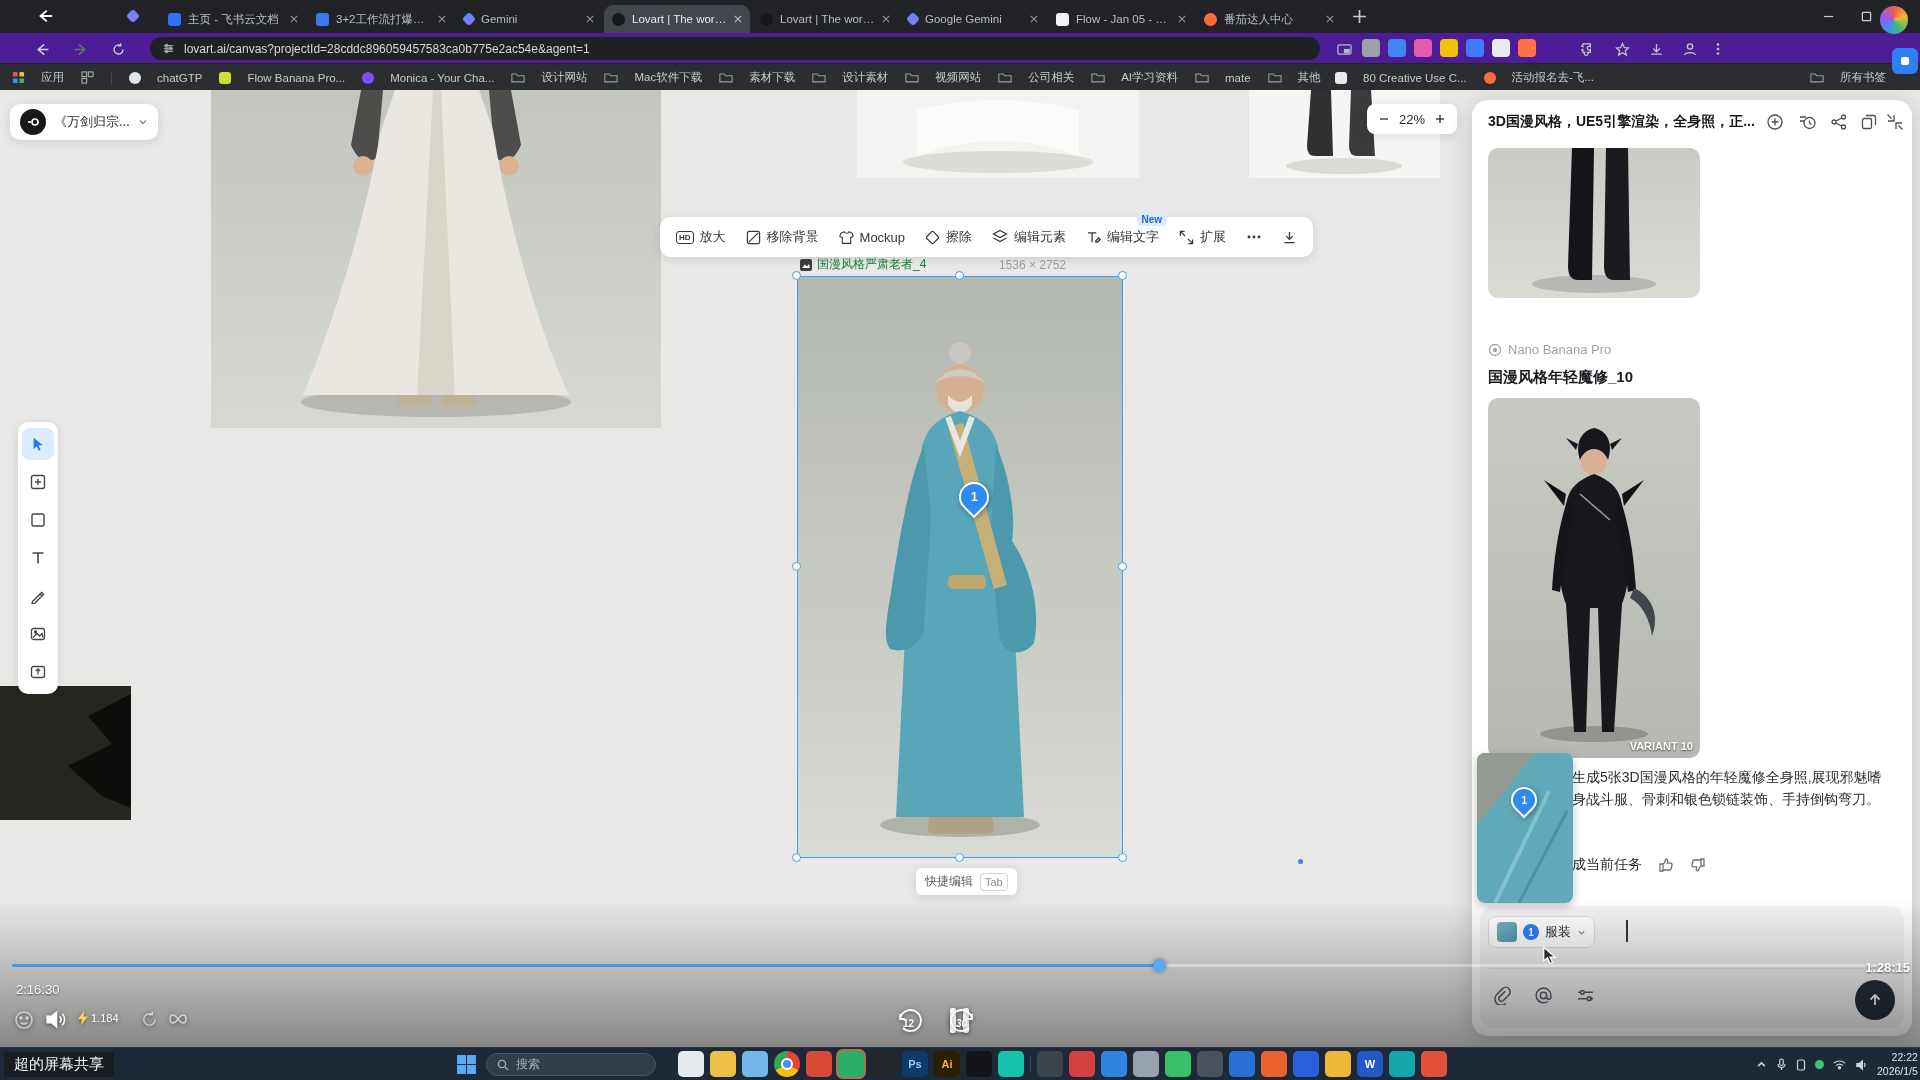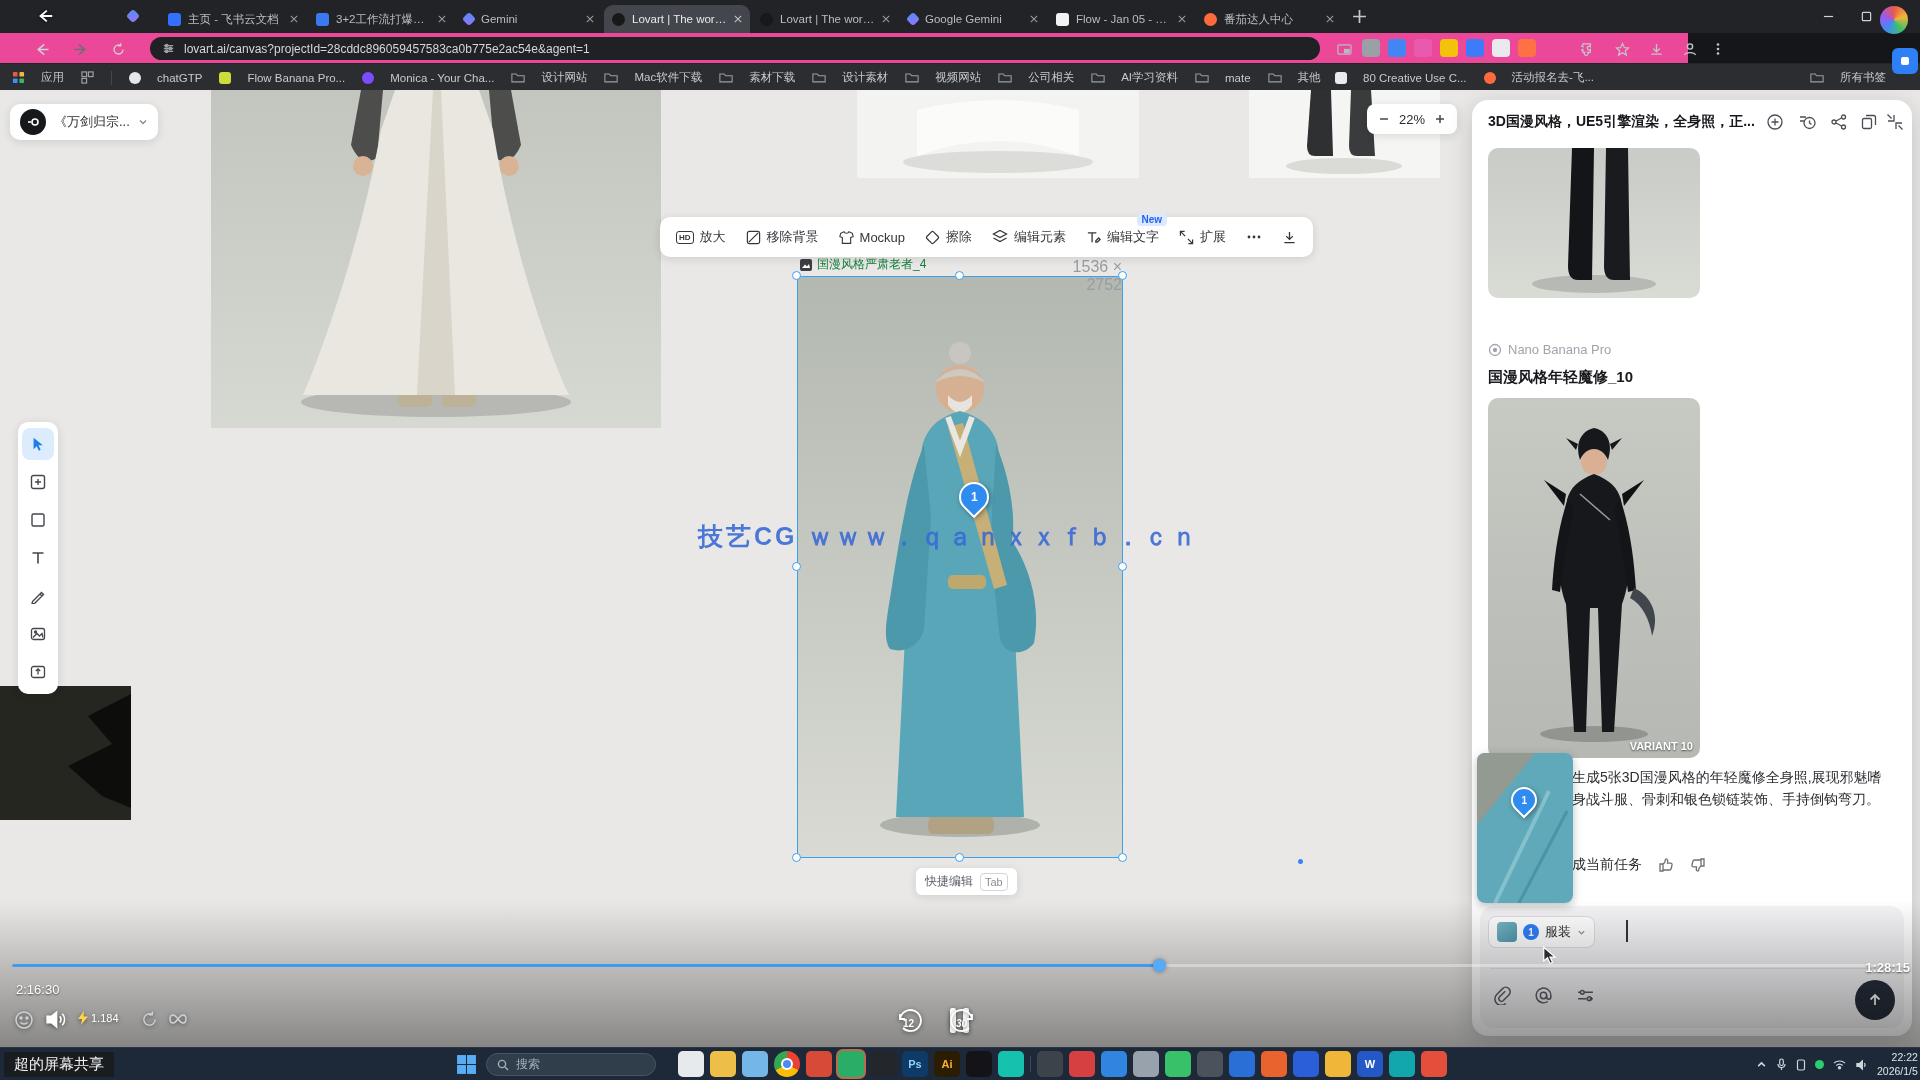--- a/index.html
+++ b/index.html
@@ -12,21 +12,21 @@
   
   .tabbar{position:absolute;left:0;top:0;width:1920px;height:33px;background:#222327;}
   .tab{position:absolute;top:5px;height:28px;width:146px;box-sizing:border-box;border-radius:9px 9px 0 0;
        display:flex;align-items:center;gap:7px;padding:0 8px;color:#b9bdc2;font-size:11.5px;cursor:default;}
   .tab.active{background:#43474d;color:#e8eaed;}
   .fav{width:13px;height:13px;border-radius:3px;flex:none;}
   .fav.round{border-radius:50%;}
   .fav.gem{width:10px;height:10px;transform:rotate(45deg);background:linear-gradient(135deg,#4e8df7,#9b72f9)!important;}
   .tabx{margin-left:auto;opacity:.75;flex:none;}
   .winctl{position:absolute;top:0;height:33px;width:40px;display:flex;align-items:center;justify-content:center;color:#cfd3d8;}
-  .addrbar{position:absolute;left:0;top:33px;width:1688px;height:30px;background:#ec4899;}
+  .addrbar{position:absolute;left:0;top:33px;width:1920px;height:30px;background:#4c1d95;}
   .navic{position:absolute;top:4px;width:24px;height:24px;display:flex;align-items:center;justify-content:center;color:#cfd3d8;}
   .navic.dim{color:#6a6e74;}
   .urlpill{position:absolute;left:150px;top:4px;width:1170px;height:23px;border-radius:12px;background:#1f2125;
            display:flex;align-items:center;gap:9px;padding:0 12px;box-sizing:border-box;color:#d4d7db;font-size:12px;}
   .extic{width:18px;height:18px;border-radius:4px;flex:none;}
   .bookbar{position:absolute;left:0;top:63px;width:1920px;height:27px;background:#2b2d31;border-top:1px solid #242528;}
   .bm{display:flex;align-items:center;gap:16px;color:#c6cad0;font-size:11.5px;white-space:nowrap;}
   .bmrow{position:absolute;top:0;height:27px;display:flex;align-items:center;gap:17px;}
 
   
@@ -450,27 +450,26 @@
     <span class="handle" style="left:955px;top:763px;"></span>
     <span class="handle" style="left:1118px;top:763px;"></span>
 
     <div class="abs" style="left:800px;top:166px;display:flex;align-items:center;gap:5px;">
       <svg width="12" height="12" viewBox="0 0 12 12">
           <rect width="12" height="12" rx="2" fill="#3c3e42"></rect>
           <path d="M2 9 L5 5.5 L7 7.5 L9 5 L10 9 Z" fill="#fff"></path>
         </svg>
       <span style="font-size:12px;color:#15803d;">国漫风格严肃老者_4</span>
     </div>
-    <span class="abs" style="left:1040px;top:168px;width:82px;text-align:right;font-size:16px;color:#989da4;">1536 × 2752</span>
+    <span class="abs" style="left:984px;top:168px;width:82px;text-align:right;font-size:12px;color:#989da4;">1536 × 2752</span>
 
     <div class="pin" style="left:959px;top:392px;">
         <span>1</span>
       </div>
 
-    <div class="abs" style="left:698px;top:430px;width:540px;font-size:25px;font-weight:bold;color:#3b6bd6;opacity:.9;letter-spacing:3px;">技艺CG ｗｗｗ．ｑａｎｘｘｆｂ．ｃｎ</div>
 
     <span class="abs" style="left:1298px;top:769px;width:5px;height:5px;border-radius:50%;background:#3b82f6;"></span>
 
     <div class="abs card" style="left:660px;top:127px;height:40px;display:flex;align-items:center;gap:20px;padding:0 16px;">
       <div class="tbi">
         <span style="border:1.3px solid #35373c;border-radius:3px;font-size:8px;font-weight:bold;padding:1px 2px;">HD</span>
         <span>放大</span>
       </div>
       <div class="tbi">
         <svg width="15" height="15" viewBox="0 0 16 16" fill="none" stroke="#35373c" stroke-width="1.3">

